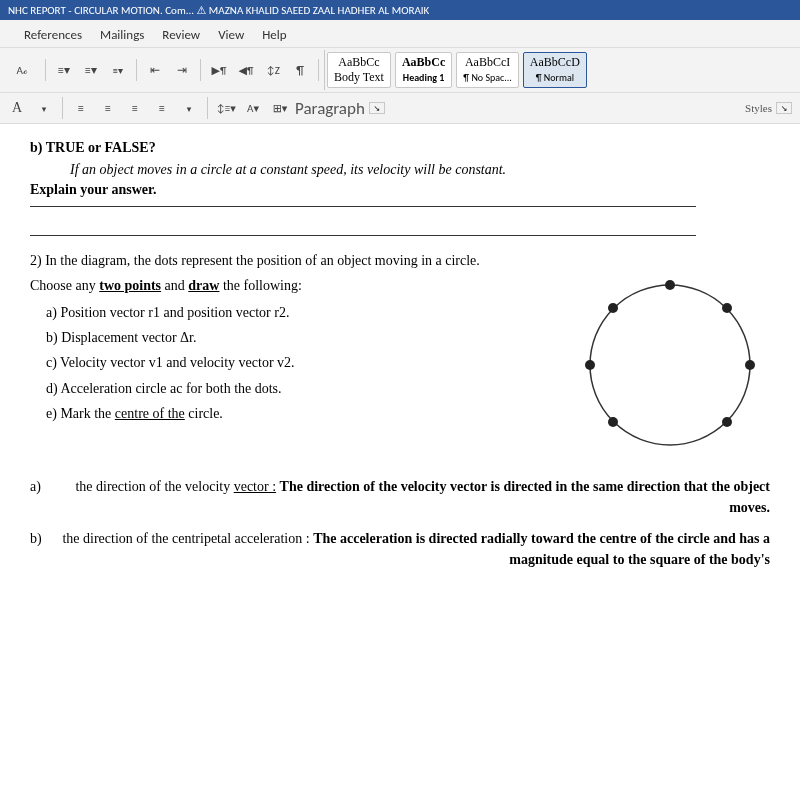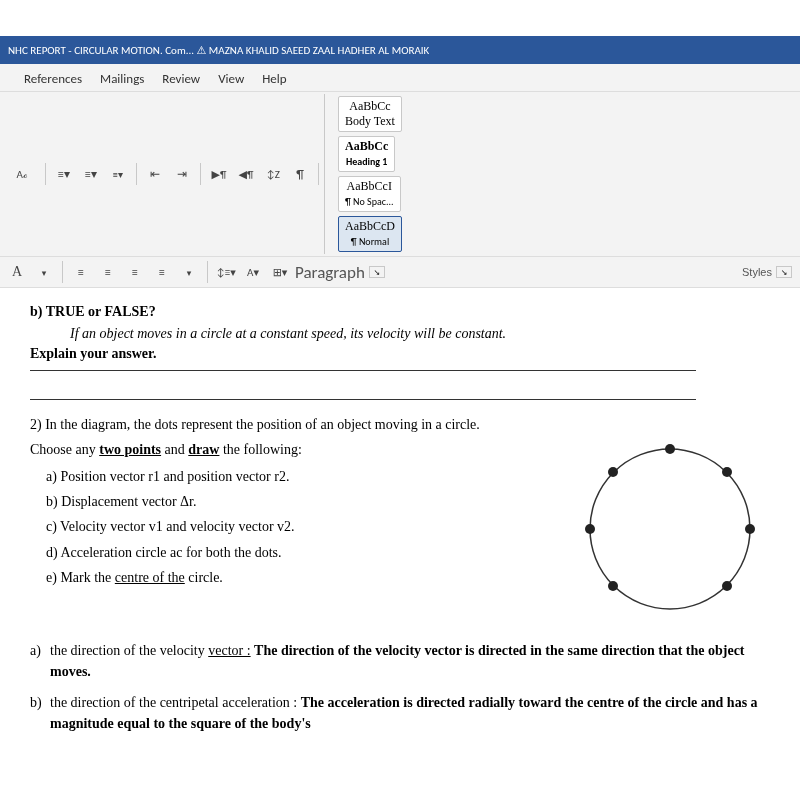--- a/index.html
+++ b/index.html
@@ -8,25 +8,24 @@
       background: #fff;
       width: 800px;
       height: 800px;
       overflow: hidden;
       font-size: 14px;
     }
 
     
     .title-bar {
       background: #2b579a;
-      height: 28px;
+      height: 20px;
       display: flex;
       align-items: center;
       padding: 4px 8px;
-      margin-top: 36px;
     }
     .title-bar-text {
       color: white;
       font-size: 11px;
       font-family: Calibri, Arial, sans-serif;
       white-space: nowrap;
       overflow: hidden;
     }
 
     
@@ -79,25 +78,24 @@
     .toolbar-separator {
       width: 1px;
       height: 22px;
       background: #c8c8c8;
       margin: 0 3px;
     }
 
     
     .styles-section {
       display: flex;
-      align-items: flex-start;
+      align-items: center;
       gap: 4px;
-      padding: 2px 13px;
+      padding: 2px 2px;
       border-left: 1px solid #c8c8c8;
-      flex-direction: column;
     }
     .style-btn {
       border: 1px solid #c8c8c8;
       border-radius: 2px;
       padding: 2px 6px;
       font-size: 12px;
       cursor: pointer;
       background: #fff;
       font-family: 'Times New Roman', Times, serif;
       white-space: nowrap;
@@ -184,21 +182,21 @@
       font-size: 14px;
     }
     .state-label { font-size: 14px; margin-bottom: 8px; }
     .state-item {
       display: flex;
       gap: 4px;
       margin-bottom: 10px;
       line-height: 1.5;
     }
     .state-letter { min-width: 16px; }
-    .state-text { flex: 1; }
+    .state-text { flex: 1; text-align: right; }
     .state-desc { font-weight: bold; }
     .underline-text { text-decoration: underline; }
 
     
     .toolbar2 {
       display: flex;
       align-items: center;
       padding: 2px 4px;
       gap: 2px;
       background: #f3f3f3;
@@ -287,21 +285,21 @@
 
   <div class="toolbar-section">
     <button class="toolbar-btn" style="font-size:11px;">↕≡▾</button>
     <button class="toolbar-btn" style="font-size:11px;">A▾</button>
     <button class="toolbar-btn" style="font-size:11px;">⊞▾</button>
   </div>
 
   <span style="font-family: Calibri; font-size:17px; color:#555; margin-left: 0;">Paragraph</span>
   <div class="para-expand" style="margin-left:2px;">↘</div>
 
-  <span style="font-family: Liberation Sans, sans-serif; font-size:11px; color:#555; margin-left: auto;">Styles</span>
+  <span style="font-family: Liberation Serif, serif; font-size:11px; color:#555; margin-left: auto;">Styles</span>
   <div class="para-expand" style="margin-right:4px;">↘</div>
 </div>
 
 <div class="doc-content">
 
   <div class="question-block">
     <div class="q-true-false">b) TRUE or FALSE?</div>
     <div class="q-italic">If an object moves in a circle at a constant speed, its velocity will be constant.</div>
     <div class="q-explain">Explain your answer.</div>
     <div class="answer-line"></div>

